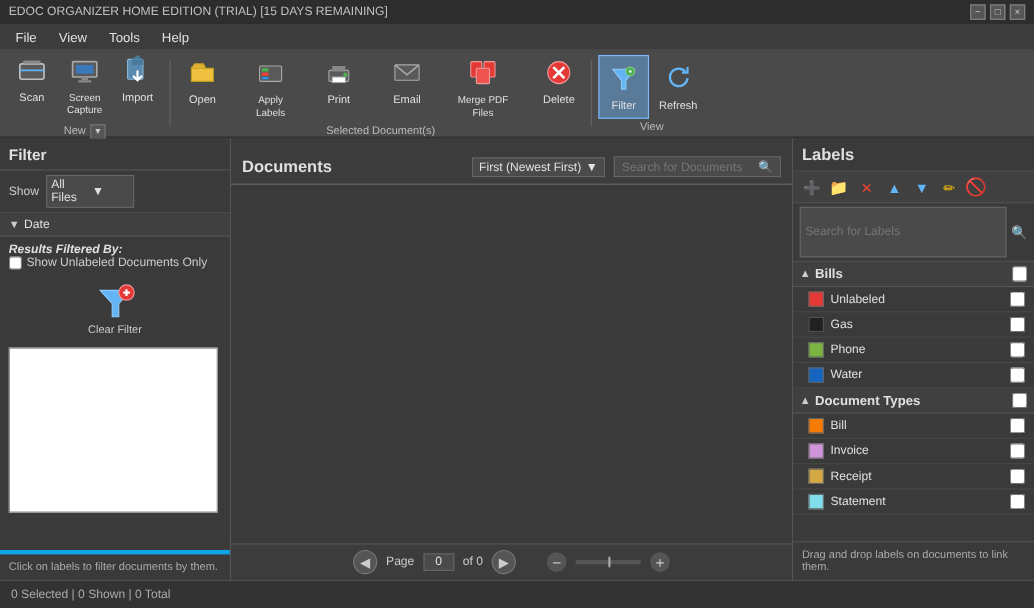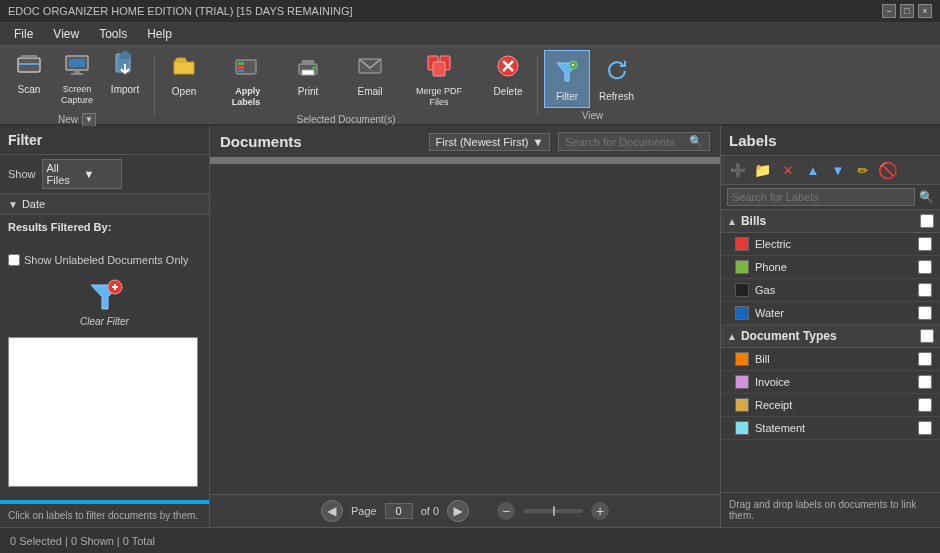--- a/index.html
+++ b/index.html
@@ -29,33 +29,33 @@
     #left-panel { width: 210px; background: #3a3a3a; border-right: 1px solid #555; display: flex; flex-direction: column; flex-shrink: 0; }
     #filter-header { padding: 6px 8px; font-size: 14px; font-weight: bold; color: #e0e0e0; border-bottom: 1px solid #555; }
     #filter-show { display: flex; align-items: center; gap: 6px; padding: 4px 8px; border-bottom: 1px solid #555; }
     .filter-show-label { font-size: 11px; color: #ccc; }
     .filter-dropdown { background: #4a4a4a; border: 1px solid #666; color: #e0e0e0; font-size: 11px; padding: 2px 4px; display: flex; align-items: center; gap: 4px; cursor: pointer; min-width: 80px; }
     .filter-dropdown span { flex: 1; }
     .filter-date-row { display: flex; align-items: center; gap: 4px; padding: 4px 8px; background: #404040; border-bottom: 1px solid #555; cursor: pointer; }
     .filter-date-arrow { color: #ccc; font-size: 10px; }
     .filter-date-label { font-size: 11px; color: #e0e0e0; }
     #results-filtered { padding: 6px 8px 4px; }
-    .results-label { font-size: 11px; color: #e0e0e0; font-weight: bold; margin-bottom: 21px; }
+    .results-label { font-size: 11px; color: #e0e0e0; font-weight: bold; margin-bottom: 0; font-style: italic; }
     .show-unlabeled { display: flex; align-items: center; gap: 4px; font-size: 11px; color: #ccc; }
     .show-unlabeled input[type=checkbox] { width: 12px; height: 12px; }
-    #clear-filter-btn { display: flex; flex-direction: column; align-items: center; justify-content: flex-start; margin: 6px auto; cursor: pointer; width: 60px; font-style: italic; }
+    #clear-filter-btn { display: flex; flex-direction: column; align-items: center; justify-content: flex-start; margin: 6px auto; cursor: pointer; width: 60px; }
     .clear-filter-icon { width: 40px; height: 40px; display: flex; align-items: center; justify-content: center; }
     .clear-filter-label { font-size: 10px; color: #ccc; text-align: center; }
 
     #document-preview { width: 190px; height: 150px; background: #fff; margin: 4px 8px; border: 1px solid #888; }
     #left-footer { padding: 6px 8px; font-size: 10px; color: #aaa; border-top: 4px solid #0ea5e9; margin-top: auto; }
 
     
     #center-panel { flex: 1; background: #3c3c3c; display: flex; flex-direction: column; }
-    #docs-header { display: flex; align-items: center; padding: 6px 10px; border-bottom: 7px solid #737373; gap: 8px; background: #3c3c3c; }
+    #docs-header { display: flex; align-items: center; padding: 6px 10px; border-bottom: 1px solid #737373; gap: 8px; background: #3c3c3c; margin-top: 10px; }
     #docs-title { font-size: 15px; font-weight: bold; color: #e0e0e0; flex: 1; }
     #docs-sort { background: #4a4a4a; border: 1px solid #666; color: #e0e0e0; font-size: 11px; padding: 2px 6px; display: flex; align-items: center; gap: 4px; cursor: pointer; }
     #docs-search { background: #4a4a4a; border: 1px solid #666; color: #e0e0e0; font-size: 11px; padding: 2px 6px; display: flex; align-items: center; gap: 4px; min-width: 150px; }
     #docs-search input { background: transparent; border: none; color: #e0e0e0; font-size: 11px; outline: none; width: 120px; }
     #docs-area { flex: 1; background: #3a3a3a; }
 
     #docs-footer { display: flex; align-items: center; justify-content: center; gap: 8px; padding: 5px 10px; border-top: 1px solid #555; background: #3c3c3c; }
     .page-nav-btn { width: 22px; height: 22px; border-radius: 50%; background: #555; border: 1px solid #777; display: flex; align-items: center; justify-content: center; cursor: pointer; color: #ccc; font-size: 12px; }
     #page-label { font-size: 11px; color: #ccc; }
     #page-input { background: #4a4a4a; border: 1px solid #666; color: #e0e0e0; font-size: 11px; width: 28px; text-align: center; padding: 1px; }
@@ -175,21 +175,21 @@
       </div>
       <div class="toolbar-btn">
         <div class="icon">
           <svg viewBox="0 0 28 28" fill="none">
               <rect x="4" y="8" width="20" height="14" rx="1" fill="#5a5a5a" stroke="#aaa" stroke-width="1"></rect>
               <rect x="6" y="10" width="6" height="3" fill="#4caf50"></rect>
               <rect x="6" y="14" width="6" height="3" fill="#f44336"></rect>
               <rect x="6" y="18" width="6" height="2" fill="#2196f3"></rect>
             </svg>
         </div>
-        <span class="toolbar-label" style="font-size:9px;text-align:right;font-weight:bold;">Apply<br>Labels</span>
+        <span class="toolbar-label" style="font-size:9px;text-align:center;">Apply<br>Labels</span>
       </div>
       <div class="toolbar-btn">
         <div class="icon">
           <svg viewBox="0 0 28 28" fill="none">
               <rect x="5" y="12" width="18" height="10" rx="1" fill="#5a5a5a" stroke="#aaa" stroke-width="1"></rect>
               <rect x="8" y="8" width="12" height="5" fill="#888"></rect>
               <rect x="8" y="18" width="12" height="5" fill="#fff" stroke="#aaa"></rect>
               <circle cx="20" cy="16" r="2" fill="#4caf50"></circle>
             </svg>
         </div>
@@ -329,43 +329,43 @@
     <div id="labels-toolbar">
       <div class="label-tool-btn green">➕</div>
       <div class="label-tool-btn" style="font-size:14px;">📁</div>
       <div class="label-tool-btn red">✕</div>
       <div class="label-tool-btn blue-up">▲</div>
       <div class="label-tool-btn blue-down">▼</div>
       <div class="label-tool-btn yellow">✏</div>
       <div class="label-tool-btn red2" style="font-size:16px;">🚫</div>
     </div>
     <div id="labels-search">
-      <input type="text" style="background: rgb(74, 74, 74); border: 1px solid rgb(102, 102, 102); color: rgb(224, 224, 224); font-size: 11px; outline: none; flex: 1 1 0%; padding: 2px 4px;" placeholder="Search for Labels">
+      <input type="text" style="background: rgb(74, 74, 74); border: 1px solid rgb(102, 102, 102); color: rgb(224, 224, 224); font-size: 11px; outline: none; flex: 1 1 0%; padding: 16px 4px;" placeholder="Search for Labels">
       <span class="search-icon">🔍</span>
     </div>
     <div id="labels-list">
 
       <div class="label-group-header">
         <span class="label-group-arrow">▲</span>
         <span class="label-group-name">Bills</span>
         <input type="checkbox" class="label-group-check" style="">
       </div>
       <div class="label-item">
         <div class="label-color" style="background:#e53935;"></div>
-        <span class="label-name">Electric</span>
+        <span class="label-name">Unlabeled</span>
+        <input type="checkbox" class="label-check" style="">
+      </div>
+      <div class="label-item">
+        <div class="label-color" style="background:#212121;border:1px solid #555;"></div>
+        <span class="label-name">Gas</span>
         <input type="checkbox" class="label-check" style="">
       </div>
       <div class="label-item">
         <div class="label-color" style="background:#7cb342;"></div>
         <span class="label-name">Phone</span>
-        <input type="checkbox" class="label-check" style="">
-      </div>
-      <div class="label-item">
-        <div class="label-color" style="background:#212121;border:1px solid #555;"></div>
-        <span class="label-name">Gas</span>
         <input type="checkbox" class="label-check" style="">
       </div>
       <div class="label-item">
         <div class="label-color" style="background:#1565c0;"></div>
         <span class="label-name">Water</span>
         <input type="checkbox" class="label-check" style="">
       </div>
 
       <div class="label-group-header">
         <span class="label-group-arrow">▲</span>

